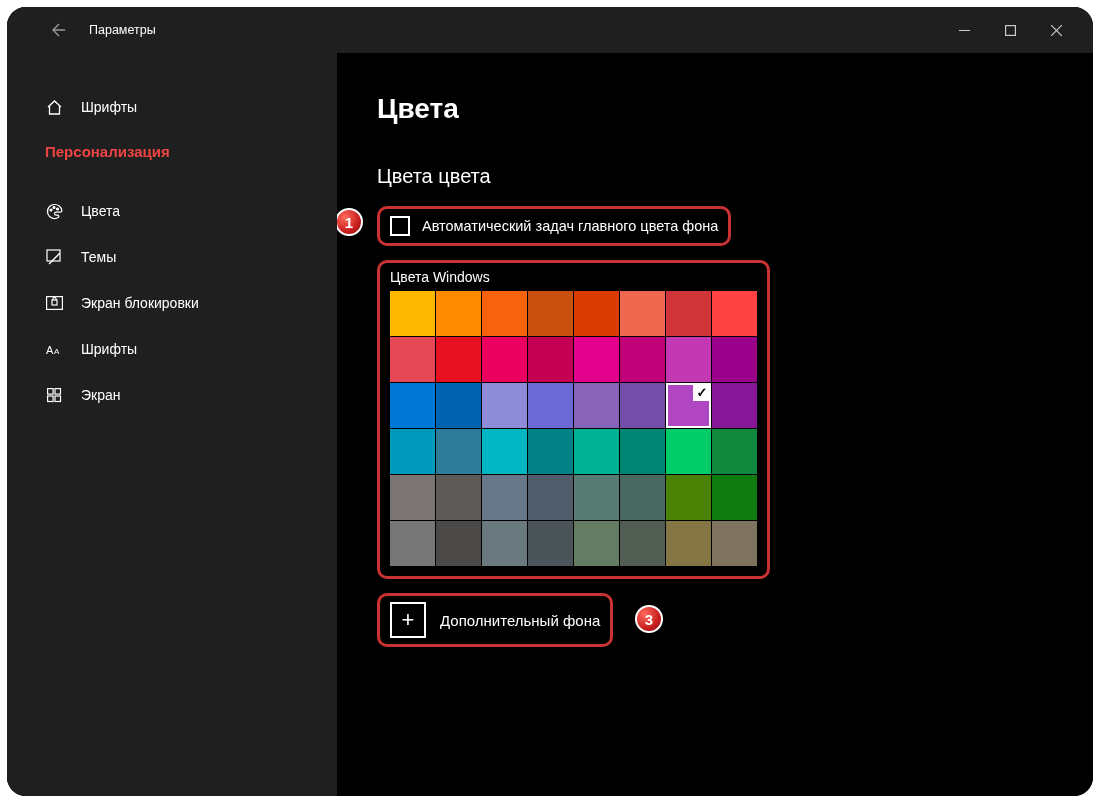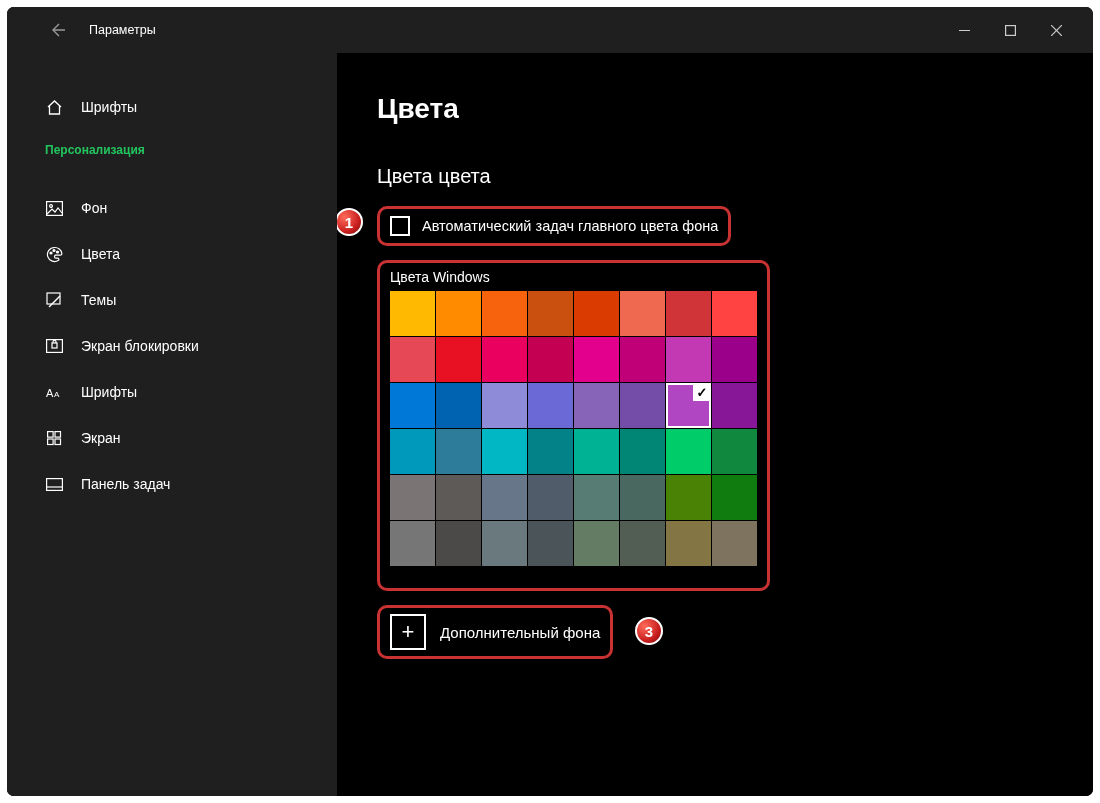--- a/index.html
+++ b/index.html
@@ -1,38 +1,38 @@
 <!DOCTYPE html>
 <html><head>
 <meta charset="utf-8">
 <style>
   *{box-sizing:border-box;margin:0;padding:0;font-family:"Segoe UI",Arial,sans-serif;-webkit-font-smoothing:antialiased}
   body{background:#fff;width:1100px;height:803px;overflow:hidden}
 
   
-  .outer{position:relative;width:1100px;height:803px;background:#000;border:7px solid #fff;border-radius:14px;overflow:hidden}
+  .outer{position:relative;width:1100px;height:803px;background:#000;border:7px solid #fff;border-radius:26px;overflow:hidden}
 
   
   .win-controls{position:absolute;top:8px;right:14px;display:flex;gap:0}
   .win-btn{width:46px;height:30px;display:flex;align-items:center;justify-content:center;color:#ccc}
   .win-btn svg{stroke:#ccc;fill:none}
 
   
   .titlebar{position:absolute;top:0;left:0;right:0;height:46px;display:flex;align-items:center;padding-left:38px;color:#fff;font-size:12.5px}
   .back-btn{width:24px;height:24px;display:flex;align-items:center;justify-content:center;margin-right:20px;color:#aaa}
 
   
   .sidebar{position:absolute;top:46px;left:0;bottom:0;width:330px;background:#1f1f1f;padding-top:34px}
   .sidebar-inner{padding:0 18px 0 38px}
   .home-row{display:flex;align-items:center;gap:18px;color:#fff;font-size:14px;height:40px;cursor:pointer;margin-bottom:16px}
   .home-row .ico{width:18px;display:flex;justify-content:center}
   .search{position:relative;margin:0 18px 18px 38px}
   .search input{width:100%;height:34px;background:#000;border:1px solid #4d4d4d;color:#ccc;padding:0 36px 0 10px;font-size:14px;outline:none}
   .search .sicon{position:absolute;right:10px;top:8px;color:#ccc}
-  .cat-title{padding:0 20px 0 38px;color:#22c55e;font-size:12px;font-weight:600;margin:12px 0 28px}
+  .cat-title{padding:0 20px 0 38px;color:#ef4444;font-size:15px;font-weight:600;margin:12px 0 28px}
   .nav-item{display:flex;align-items:center;gap:18px;height:46px;padding:0 18px 0 38px;color:#fff;font-size:14px;cursor:pointer}
   .nav-item .ico{width:18px;display:flex;justify-content:center;color:#fff}
 
   
   .topband{position:absolute;top:0;left:0;right:0;height:46px;background:#1f1f1f}
   .sidebar-bg{position:absolute;top:0;left:0;bottom:0;width:330px;background:#1f1f1f}
 
   
   .main{position:absolute;top:46px;left:330px;right:0;bottom:0;background:#000;color:#fff;padding:40px 40px 20px 40px;overflow:hidden}
   .page-title{font-size:28px;font-weight:600;margin-bottom:40px}
@@ -113,30 +113,20 @@
         <span>Шрифты</span>
       </div>
     </div>
 
 
     <div class="cat-title">Персонализация</div>
 
     <div id="nav">
         <div class="nav-item">
           <span class="ico">
-            <svg width="17" height="15" viewBox="0 0 17 15" fill="none" stroke="#fff" stroke-width="1.2">
-              <rect x="0.6" y="0.6" width="15.8" height="13.8"></rect>
-              <circle cx="5" cy="5" r="1.4"></circle>
-              <path d="M1 13 L6 8 L9 11 L12 7 L16 12"></path>
-            </svg>
-          </span>
-          <span>Фон</span>
-        </div>
-        <div class="nav-item">
-          <span class="ico">
             <svg width="17" height="17" viewBox="0 0 17 17" fill="none" stroke="#fff" stroke-width="1.2">
               <path d="M8.5 1.5a7 7 0 1 0 4 12.7c.8-.7.2-2-0.9-2H10a1.5 1.5 0 0 1 0-3h4.3c1 0 1.7-.9 1.5-1.9A7 7 0 0 0 8.5 1.5Z"></path>
               <circle cx="5" cy="7" r="1" fill="#fff"></circle>
               <circle cx="8" cy="4.5" r="1" fill="#fff"></circle>
               <circle cx="11.5" cy="6" r="1" fill="#fff"></circle>
             </svg>
           </span>
           <span>Цвета</span>
         </div>
         <div class="nav-item">
@@ -170,49 +160,40 @@
         <div class="nav-item">
           <span class="ico">
             <svg width="15" height="15" viewBox="0 0 15 15" fill="none" stroke="#fff" stroke-width="1.2">
               <rect x="0.6" y="0.6" width="5.5" height="5.5"></rect>
               <rect x="8" y="0.6" width="5.5" height="5.5"></rect>
               <rect x="0.6" y="8" width="5.5" height="5.5"></rect>
               <rect x="8" y="8" width="5.5" height="5.5"></rect>
             </svg>
           </span>
           <span>Экран</span>
-        </div>
-        <div class="nav-item">
-          <span class="ico">
-            <svg width="17" height="13" viewBox="0 0 17 13" fill="none" stroke="#fff" stroke-width="1.2">
-              <rect x="0.6" y="0.6" width="15.8" height="11.8"></rect>
-              <line x1="0.6" y1="9" x2="16.4" y2="9"></line>
-            </svg>
-          </span>
-          <span>Панель задач</span>
         </div>
       </div>
   </div>
 
   <div class="main">
     <h1 class="page-title">Цвета</h1>
     <div class="section-title">Цвета цвета</div>
 
     <div style="position:relative">
       <div class="badge" style="left:-42px;top:2px">1</div>
       <div class="frame">
         <label class="chk-row">
           <span class="chkbox"></span>
           <span>Автоматический задач главного цвета фона</span>
         </label>
       </div>
     </div>
 
 
-    <div class="frame" style="padding:6px 10px 22px">
+    <div class="frame" style="padding:6px 10px 10px">
       <div class="subhdr">Цвета Windows</div>
       <div class="grid" id="grid">
           <div class="sw" style="background: rgb(255, 185, 0);"></div>
           <div class="sw" style="background: rgb(255, 140, 0);"></div>
           <div class="sw" style="background: rgb(247, 99, 12);"></div>
           <div class="sw" style="background: rgb(202, 80, 16);"></div>
           <div class="sw" style="background: rgb(218, 59, 1);"></div>
           <div class="sw" style="background: rgb(239, 105, 80);"></div>
           <div class="sw" style="background: rgb(209, 52, 56);"></div>
           <div class="sw" style="background: rgb(255, 67, 67);"></div>

